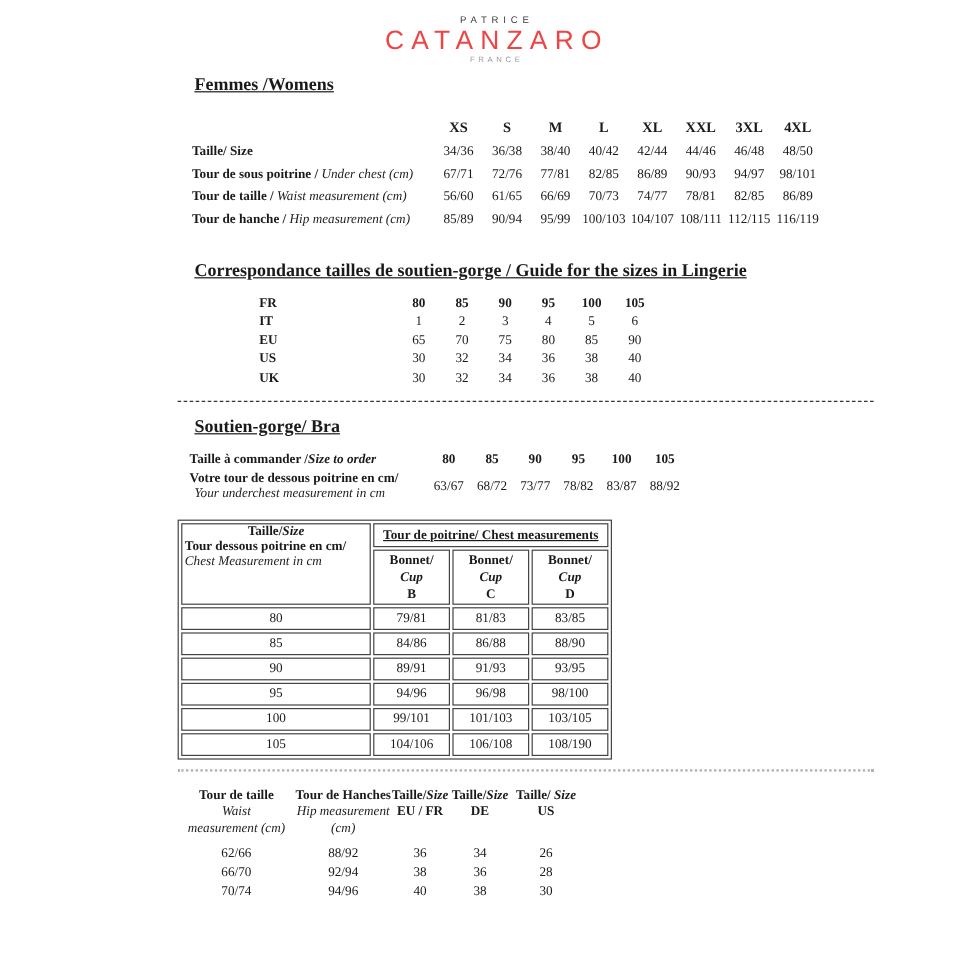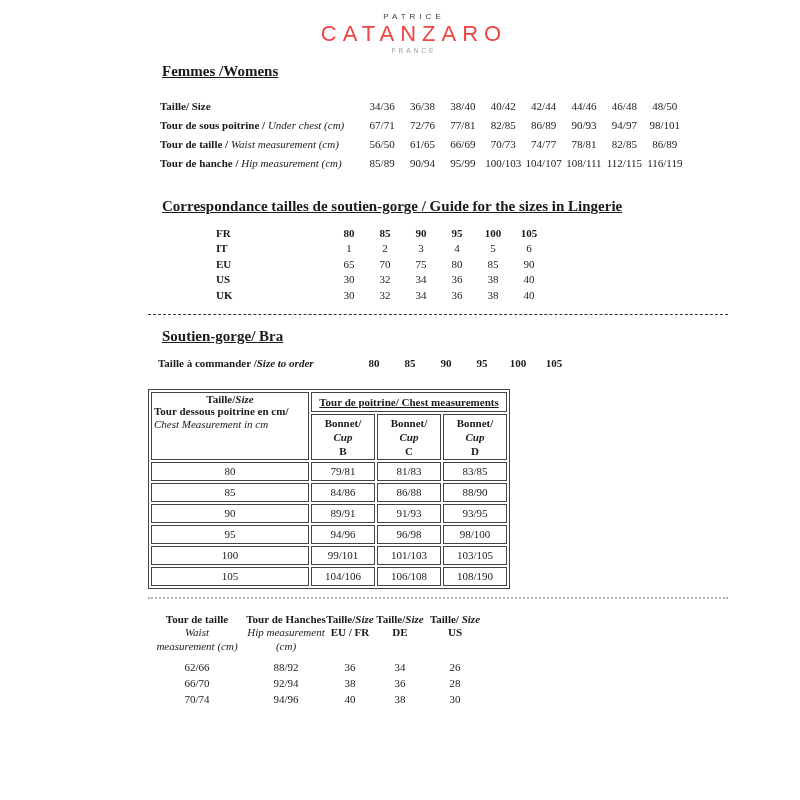--- a/index.html
+++ b/index.html
@@ -85,20 +85,31 @@
         <col class="c-v">
         <col class="c-v">
         <col class="c-v">
         <col class="c-v">
         <col class="c-v">
         <col class="c-v">
         <col class="c-v">
         <col class="c-v">
       </colgroup>
     <tbody>
+        <tr>
+      <td class="lbl"></td>
+      <th>XS</th>
+          <th>S</th>
+          <th>M</th>
+          <th>L</th>
+          <th>XL</th>
+          <th>XXL</th>
+          <th>3XL</th>
+          <th>4XL</th>
+    </tr>
     <tr>
       <td class="lbl"><span>Taille/ Size</span><span class="it"></span></td>
       <td>34/36</td>
           <td>36/38</td>
           <td>38/40</td>
           <td>40/42</td>
           <td>42/44</td>
           <td>44/46</td>
           <td>46/48</td>
           <td>48/50</td>
@@ -109,21 +120,21 @@
           <td>72/76</td>
           <td>77/81</td>
           <td>82/85</td>
           <td>86/89</td>
           <td>90/93</td>
           <td>94/97</td>
           <td>98/101</td>
     </tr>
     <tr>
       <td class="lbl"><span>Tour de taille / </span><span class="it">Waist measurement (cm)</span></td>
-      <td>56/50</td>
+      <td>56/60</td>
           <td>61/65</td>
           <td>66/69</td>
           <td>70/73</td>
           <td>74/77</td>
           <td>78/81</td>
           <td>82/85</td>
           <td>86/89</td>
     </tr>
     <tr>
       <td class="lbl"><span>Tour de hanche / </span><span class="it">Hip measurement (cm)</span></td>
@@ -217,20 +228,29 @@
     <tbody>
         <tr class="order">
       <td class="lbl"><span class="bold">Taille à commander /</span><span class="bi">Size to order</span></td>
       <td class="v">80</td>
           <td class="v">85</td>
           <td class="v">90</td>
           <td class="v">95</td>
           <td class="v">100</td>
           <td class="v">105</td>
     </tr>
+    <tr>
+      <td class="lbl"><span class="bold">Votre tour de dessous poitrine en cm/</span><span class="it l2">Your underchest measurement in cm</span></td>
+      <td>63/67</td>
+          <td>68/72</td>
+          <td>73/77</td>
+          <td>78/82</td>
+          <td>83/87</td>
+          <td>88/92</td>
+    </tr>
   </tbody>
     </table>
 
   <table class="t-cup">
     <colgroup>
         <col class="c-lbl">
         <col class="c-v">
         <col class="c-v">
         <col class="c-v">
       </colgroup>

